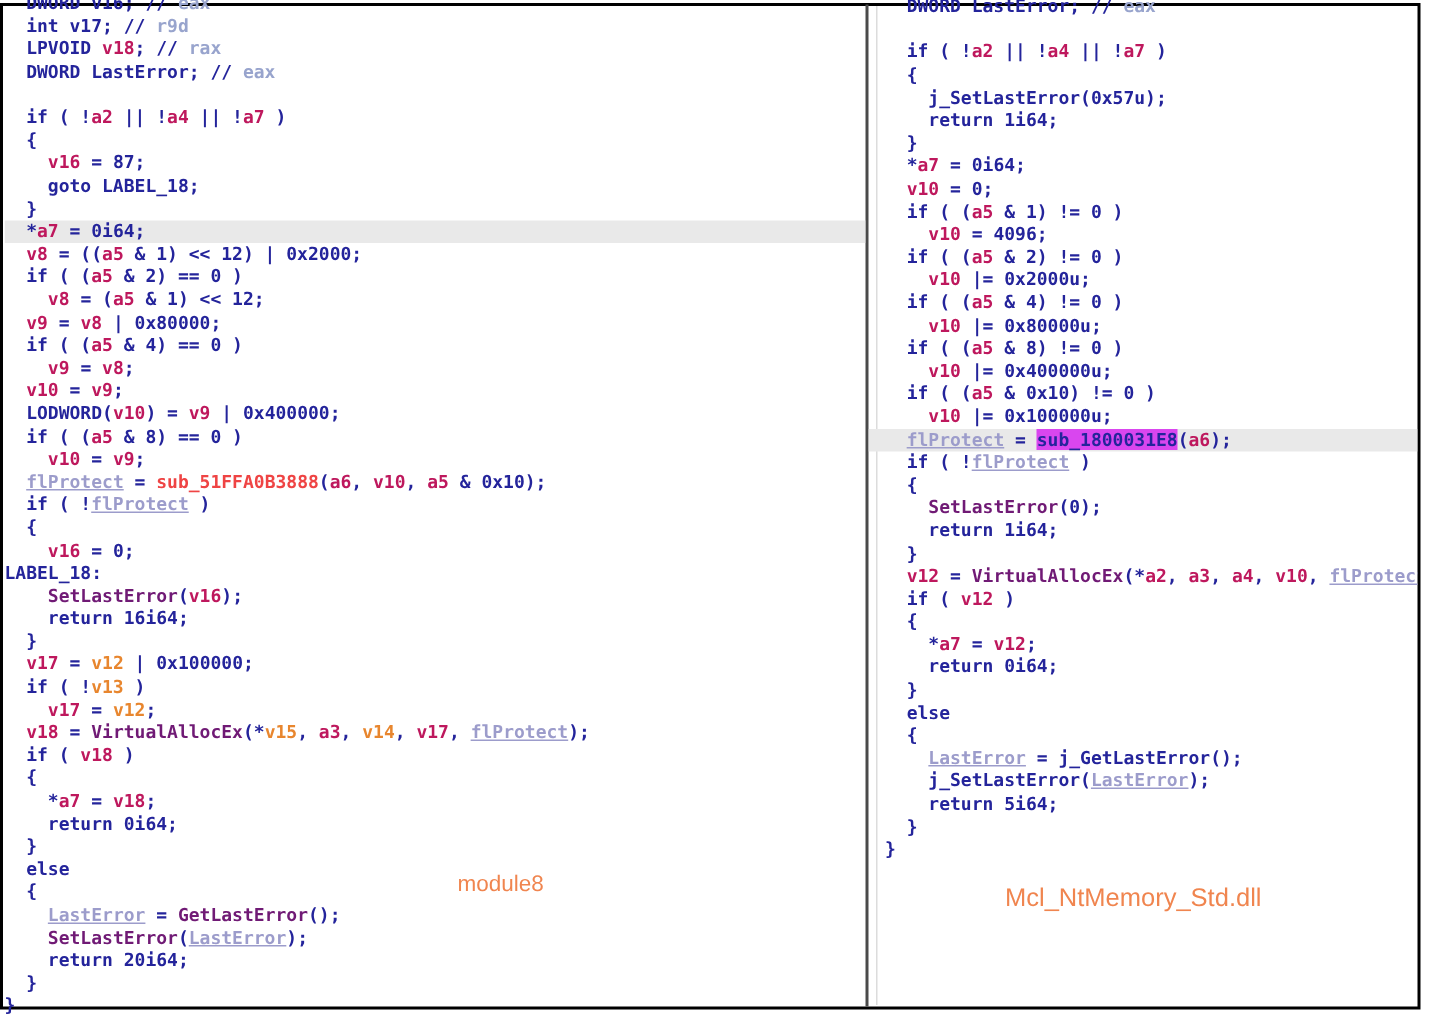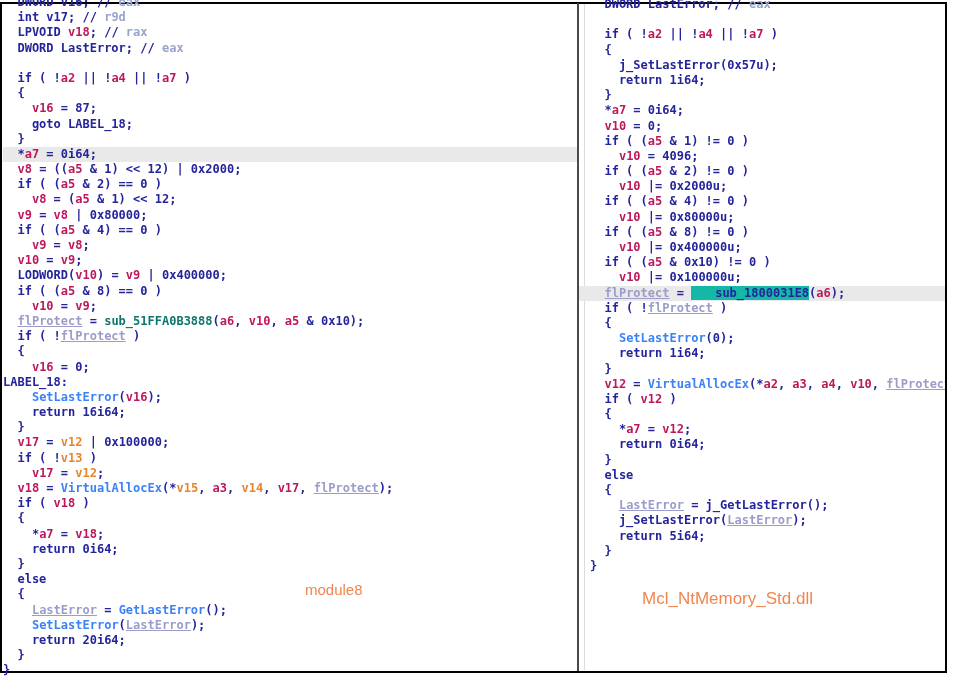--- a/index.html
+++ b/index.html
@@ -10,31 +10,31 @@
   .divider{position:absolute;left:577px;top:3px;width:2px;height:668px;background:#4a4a4a;}
   .gutter-line{position:absolute;left:584px;top:4px;width:1px;height:666px;background:#dcdcdc;}
   .code{position:absolute;font-size:12px;font-weight:700;line-height:15.2px;
         white-space:pre;color:#24249b;overflow:hidden;}
   #left-code{left:3px;top:-5px;width:574px;height:684px;}
   #right-code{left:579px;top:-3px;width:366px;height:682px;}
   #right-code .line{padding-left:11px;}
   .line{height:15.2px;}
   .line.hl{background:#e9e9e9;}
   .tk-p{color:#24249b;}
-  .tk-s{color:#0f766e;}
+  .tk-s{color:#ef4444;}
   .tk-v{color:#be185d;}
   .tk-g{color:#9c9ccb;text-decoration:underline;}
   .tk-o{color:#e8862e;}
-  .tk-a{color:#3b82f6;}
+  .tk-a{color:#701a75;}
   .tk-c{color:#98a4cd;}
-  .tk-y{color:#24249b;background:#14b8a6;padding-left:24px;}
+  .tk-y{color:#24249b;background:#d946ef;}
   .annot{position:absolute;font-family:"Liberation Sans","DejaVu Sans",sans-serif;
          color:#f0854f;font-weight:400;}
   #left-annot{left:305px;top:581px;font-size:15px;}
-  #right-annot{left:642px;top:589px;font-size:17px;}
+  #right-annot{left:670px;top:589px;font-size:17px;}
 </style>
 </head>
 <body>
 
 <div id="stage">
   <div class="frame"></div>
   <div class="divider"></div>
   <div class="gutter-line"></div>
 
   <div id="left-code" class="code"><div class="line"><span class="tk-p">  DWORD v16; </span><span class="tk-p">//</span><span class="tk-c"> eax</span></div><div class="line"><span class="tk-p">  int v17; </span><span class="tk-p">//</span><span class="tk-c"> r9d</span></div><div class="line"><span class="tk-p">  LPVOID </span><span class="tk-v">v18</span><span class="tk-p">; </span><span class="tk-p">//</span><span class="tk-c"> rax</span></div><div class="line"><span class="tk-p">  DWORD LastError; </span><span class="tk-p">//</span><span class="tk-c"> eax</span></div><div class="line"></div><div class="line"><span class="tk-p">  if ( !</span><span class="tk-v">a2</span><span class="tk-p"> || !</span><span class="tk-v">a4</span><span class="tk-p"> || !</span><span class="tk-v">a7</span><span class="tk-p"> )</span></div><div class="line"><span class="tk-p">  {</span></div><div class="line"><span class="tk-p">    </span><span class="tk-v">v16</span><span class="tk-p"> = 87;</span></div><div class="line"><span class="tk-p">    goto LABEL_18;</span></div><div class="line"><span class="tk-p">  }</span></div><div class="line hl"><span class="tk-p">  *</span><span class="tk-v">a7</span><span class="tk-p"> = 0i64;</span></div><div class="line"><span class="tk-p">  </span><span class="tk-v">v8</span><span class="tk-p"> = ((</span><span class="tk-v">a5</span><span class="tk-p"> &amp; 1) &lt;&lt; 12) | 0x2000;</span></div><div class="line"><span class="tk-p">  if ( (</span><span class="tk-v">a5</span><span class="tk-p"> &amp; 2) == 0 )</span></div><div class="line"><span class="tk-p">    </span><span class="tk-v">v8</span><span class="tk-p"> = (</span><span class="tk-v">a5</span><span class="tk-p"> &amp; 1) &lt;&lt; 12;</span></div><div class="line"><span class="tk-p">  </span><span class="tk-v">v9</span><span class="tk-p"> = </span><span class="tk-v">v8</span><span class="tk-p"> | 0x80000;</span></div><div class="line"><span class="tk-p">  if ( (</span><span class="tk-v">a5</span><span class="tk-p"> &amp; 4) == 0 )</span></div><div class="line"><span class="tk-p">    </span><span class="tk-v">v9</span><span class="tk-p"> = </span><span class="tk-v">v8</span><span class="tk-p">;</span></div><div class="line"><span class="tk-p">  </span><span class="tk-v">v10</span><span class="tk-p"> = </span><span class="tk-v">v9</span><span class="tk-p">;</span></div><div class="line"><span class="tk-p">  LODWORD(</span><span class="tk-v">v10</span><span class="tk-p">) = </span><span class="tk-v">v9</span><span class="tk-p"> | 0x400000;</span></div><div class="line"><span class="tk-p">  if ( (</span><span class="tk-v">a5</span><span class="tk-p"> &amp; 8) == 0 )</span></div><div class="line"><span class="tk-p">    </span><span class="tk-v">v10</span><span class="tk-p"> = </span><span class="tk-v">v9</span><span class="tk-p">;</span></div><div class="line"><span class="tk-p">  </span><span class="tk-g">flProtect</span><span class="tk-p"> = </span><span class="tk-s">sub_51FFA0B3888</span><span class="tk-p">(</span><span class="tk-v">a6</span><span class="tk-p">, </span><span class="tk-v">v10</span><span class="tk-p">, </span><span class="tk-v">a5</span><span class="tk-p"> &amp; 0x10);</span></div><div class="line"><span class="tk-p">  if ( !</span><span class="tk-g">flProtect</span><span class="tk-p"> )</span></div><div class="line"><span class="tk-p">  {</span></div><div class="line"><span class="tk-p">    </span><span class="tk-v">v16</span><span class="tk-p"> = 0;</span></div><div class="line"><span class="tk-p">LABEL_18:</span></div><div class="line"><span class="tk-p">    </span><span class="tk-a">SetLastError</span><span class="tk-p">(</span><span class="tk-v">v16</span><span class="tk-p">);</span></div><div class="line"><span class="tk-p">    return 16i64;</span></div><div class="line"><span class="tk-p">  }</span></div><div class="line"><span class="tk-p">  </span><span class="tk-v">v17</span><span class="tk-p"> = </span><span class="tk-o">v12</span><span class="tk-p"> | 0x100000;</span></div><div class="line"><span class="tk-p">  if ( !</span><span class="tk-o">v13</span><span class="tk-p"> )</span></div><div class="line"><span class="tk-p">    </span><span class="tk-v">v17</span><span class="tk-p"> = </span><span class="tk-o">v12</span><span class="tk-p">;</span></div><div class="line"><span class="tk-p">  </span><span class="tk-v">v18</span><span class="tk-p"> = </span><span class="tk-a">VirtualAllocEx</span><span class="tk-p">(*</span><span class="tk-o">v15</span><span class="tk-p">, </span><span class="tk-v">a3</span><span class="tk-p">, </span><span class="tk-o">v14</span><span class="tk-p">, </span><span class="tk-v">v17</span><span class="tk-p">, </span><span class="tk-g">flProtect</span><span class="tk-p">);</span></div><div class="line"><span class="tk-p">  if ( </span><span class="tk-v">v18</span><span class="tk-p"> )</span></div><div class="line"><span class="tk-p">  {</span></div><div class="line"><span class="tk-p">    *</span><span class="tk-v">a7</span><span class="tk-p"> = </span><span class="tk-v">v18</span><span class="tk-p">;</span></div><div class="line"><span class="tk-p">    return 0i64;</span></div><div class="line"><span class="tk-p">  }</span></div><div class="line"><span class="tk-p">  else</span></div><div class="line"><span class="tk-p">  {</span></div><div class="line"><span class="tk-p">    </span><span class="tk-g">LastError</span><span class="tk-p"> = </span><span class="tk-a">GetLastError</span><span class="tk-p">();</span></div><div class="line"><span class="tk-p">    </span><span class="tk-a">SetLastError</span><span class="tk-p">(</span><span class="tk-g">LastError</span><span class="tk-p">);</span></div><div class="line"><span class="tk-p">    return 20i64;</span></div><div class="line"><span class="tk-p">  }</span></div><div class="line"><span class="tk-p">}</span></div></div>

